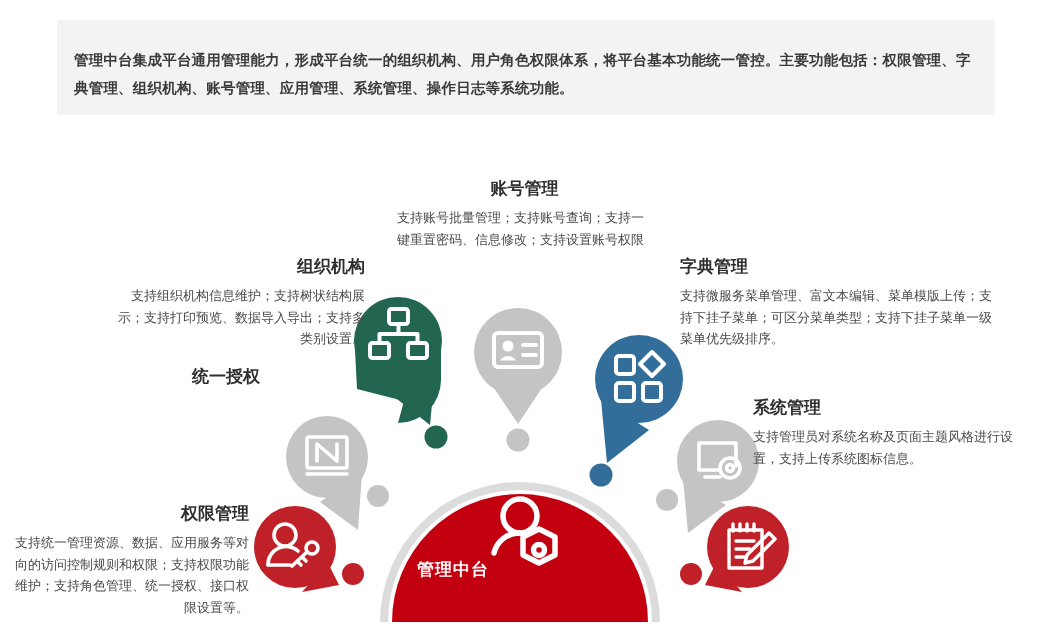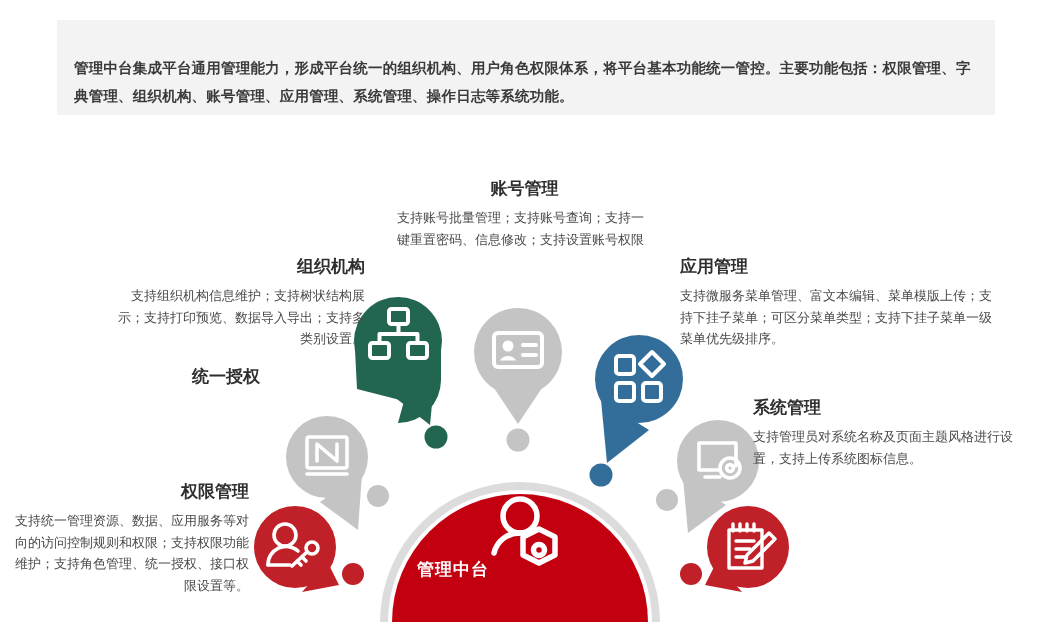--- a/index.html
+++ b/index.html
@@ -15,21 +15,21 @@
 
   
   .banner{
     position:absolute;left:57px;top:20px;width:938px;height:95px;
     background:#f3f3f3;
     box-sizing:border-box;
   }
   .banner-text{
     position:absolute;left:17px;top:26px;width:905px;
     font-size:14.5px;font-weight:bold;line-height:28px;
-    color:#3a3a3a;letter-spacing:.2px;margin-top:8px;
+    color:#3a3a3a;letter-spacing:.2px;
   }
 
   
   .blk{position:absolute;}
   .blk .ttl{
     font-size:17px;font-weight:bold;color:#2e2e2e;
     line-height:22px;margin-bottom:7px;
   }
   .blk .bdy{
     font-size:13px;line-height:21.5px;color:#4a4a4a;
@@ -168,32 +168,32 @@
     <div class="ttl" style="text-align:center;">账号管理</div>
     <div class="bdy">支持账号批量管理；支持账号查询；支持一键重置密码、信息修改；支持设置账号权限</div>
   </div>
 
   <div class="blk ta-r" style="left:110px;top:256px;width:255px;">
     <div class="ttl">组织机构</div>
     <div class="bdy">支持组织机构信息维护；支持树状结构展示；支持打印预览、数据导入导出；支持多类别设置。</div>
   </div>
 
   <div class="blk ta-l" style="left:680px;top:256px;width:320px;">
-    <div class="ttl">应用管理</div>
+    <div class="ttl">字典管理</div>
     <div class="bdy">支持微服务菜单管理、富文本编辑、菜单模版上传；支持下挂子菜单；可区分菜单类型；支持下挂子菜单一级菜单优先级排序。</div>
   </div>
 
   <div class="blk ta-r" style="left:16px;top:366px;width:244px;">
     <div class="ttl">统一授权</div>
   </div>
 
   <div class="blk ta-l" style="left:753px;top:397px;width:275px;">
     <div class="ttl">系统管理</div>
     <div class="bdy">支持管理员对系统名称及页面主题风格进行设置，支持上传系统图标信息。</div>
   </div>
 
-  <div class="blk ta-r" style="left:14px;top:481px;width:235px;">
+  <div class="blk ta-r" style="left:14px;top:503px;width:235px;">
     <div class="ttl">权限管理</div>
     <div class="bdy">支持统一管理资源、数据、应用服务等对向的访问控制规则和权限；支持权限功能维护；支持角色管理、统一授权、接口权限设置等。</div>
   </div>
 
 
 </div>
 
 </body></html>

